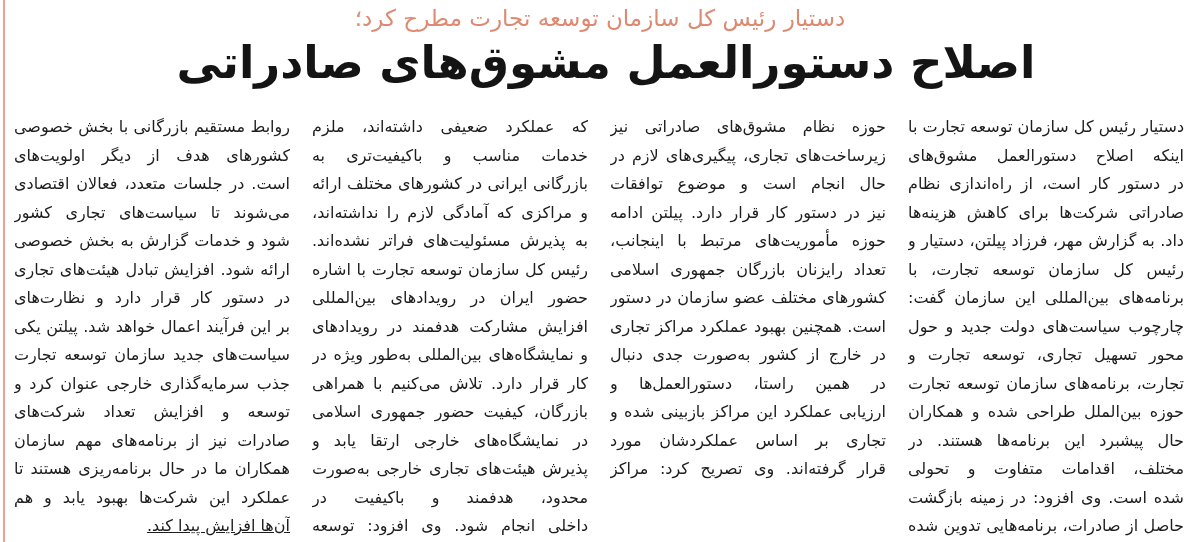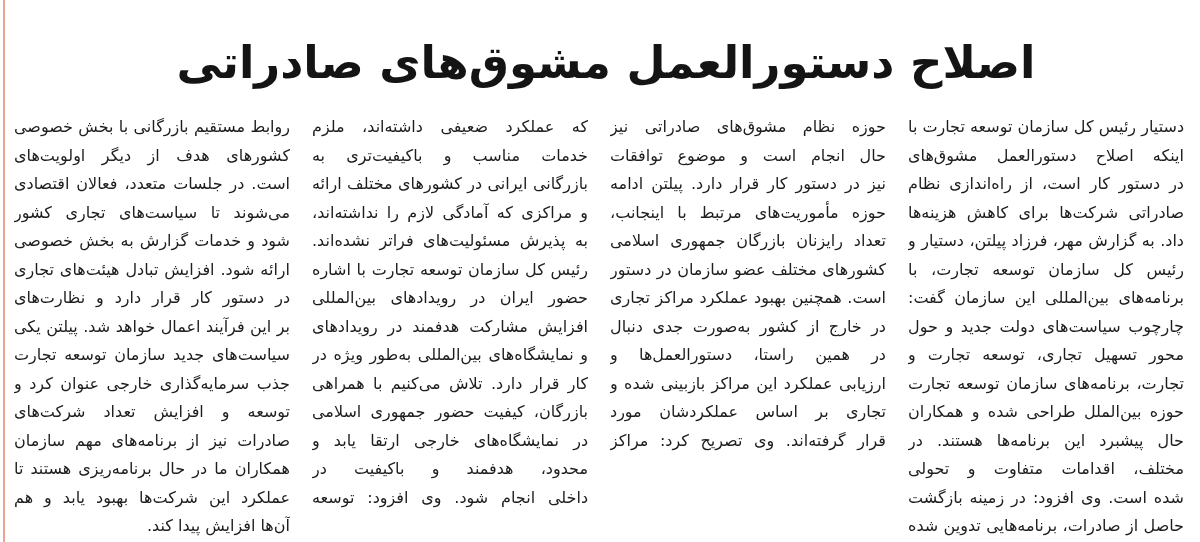--- a/index.html
+++ b/index.html
@@ -65,27 +65,29 @@
     line-height: 28.5px;
     font-size: 16px;
     color: #1d1d1d;
     text-align: justify;
     text-align-last: justify;
     overflow: hidden;
     direction: rtl;
   }
   .line.last {
     text-align-last: right;
+    text-decoration: underline;
   }
 </style>
 </head>
 <body>
 
 <div class="page">
   <div class="left-rule"></div>
+  <div class="kicker">دستیار رئیس کل سازمان توسعه تجارت مطرح کرد؛</div>
   <h1 class="headline">اصلاح دستورالعمل مشوق‌های صادراتی</h1>
   <div class="columns" id="columns">
       <div class="col">
         <div class="line">دستیار رئیس کل سازمان توسعه تجارت با بیان</div>
         <div class="line">اینکه اصلاح دستورالعمل مشوق‌های صادراتی</div>
         <div class="line">در دستور کار است، از راه‌اندازی نظام ارزیابی</div>
         <div class="line">صادراتی شرکت‌ها برای کاهش هزینه‌ها خبر</div>
         <div class="line">داد. به گزارش مهر، فرزاد پیلتن، دستیار و مشاور</div>
         <div class="line">رئیس کل سازمان توسعه تجارت، با تشریح</div>
         <div class="line">برنامه‌های بین‌المللی این سازمان گفت: در</div>
@@ -93,20 +95,21 @@
         <div class="line">محور تسهیل تجاری، توسعه تجارت و ترویج</div>
         <div class="line">تجارت، برنامه‌های سازمان توسعه تجارت در</div>
         <div class="line">حوزه بین‌الملل طراحی شده و همکاران ما در</div>
         <div class="line">حال پیشبرد این برنامه‌ها هستند. در حوزه‌های</div>
         <div class="line">مختلف، اقدامات متفاوت و تحولی پیش‌بینی</div>
         <div class="line">شده است. وی افزود: در زمینه بازگشت ارز</div>
         <div class="line">حاصل از صادرات، برنامه‌هایی تدوین شده و در</div>
       </div>
       <div class="col">
         <div class="line">حوزه نظام مشوق‌های صادراتی نیز همکاران</div>
+        <div class="line">زیرساخت‌های تجاری، پیگیری‌های لازم در</div>
         <div class="line">حال انجام است و موضوع توافقات حمل‌ونقل</div>
         <div class="line">نیز در دستور کار قرار دارد. پیلتن ادامه داد: در</div>
         <div class="line">حوزه مأموریت‌های مرتبط با اینجانب، افزایش</div>
         <div class="line">تعداد رایزنان بازرگان جمهوری اسلامی ایران در</div>
         <div class="line">کشورهای مختلف عضو سازمان در دستور کار</div>
         <div class="line">است. همچنین بهبود عملکرد مراکز تجاری ایران</div>
         <div class="line">در خارج از کشور به‌صورت جدی دنبال می‌شود.</div>
         <div class="line">در همین راستا، دستورالعمل‌ها و شاخص‌های</div>
         <div class="line">ارزیابی عملکرد این مراکز بازبینی شده و مراکز</div>
         <div class="line">تجاری بر اساس عملکردشان مورد ارزیابی</div>
@@ -118,20 +121,21 @@
         <div class="line">بازرگانی ایرانی در کشورهای مختلف ارائه دهند</div>
         <div class="line">و مراکزی که آمادگی لازم را نداشته‌اند، مجبور</div>
         <div class="line">به پذیرش مسئولیت‌های فراتر نشده‌اند. دستیار</div>
         <div class="line">رئیس کل سازمان توسعه تجارت با اشاره به</div>
         <div class="line">حضور ایران در رویدادهای بین‌المللی گفت:</div>
         <div class="line">افزایش مشارکت هدفمند در رویدادهای تجاری</div>
         <div class="line">و نمایشگاه‌های بین‌المللی به‌طور ویژه در دستور</div>
         <div class="line">کار قرار دارد. تلاش می‌کنیم با همراهی رایزنان</div>
         <div class="line">بازرگان، کیفیت حضور جمهوری اسلامی ایران</div>
         <div class="line">در نمایشگاه‌های خارجی ارتقا یابد و همچنین</div>
+        <div class="line">پذیرش هیئت‌های تجاری خارجی به‌صورت</div>
         <div class="line">محدود، هدفمند و باکیفیت در نمایشگاه‌های</div>
         <div class="line">داخلی انجام شود. وی افزود: توسعه فعالیت‌های</div>
       </div>
       <div class="col">
         <div class="line">روابط مستقیم بازرگانی با بخش خصوصی</div>
         <div class="line">کشورهای هدف از دیگر اولویت‌های سازمان</div>
         <div class="line">است. در جلسات متعدد، فعالان اقتصادی دعوت</div>
         <div class="line">می‌شوند تا سیاست‌های تجاری کشور تبیین</div>
         <div class="line">شود و خدمات گزارش به بخش خصوصی</div>
         <div class="line">ارائه شود. افزایش تبادل هیئت‌های تجاری نیز</div>

